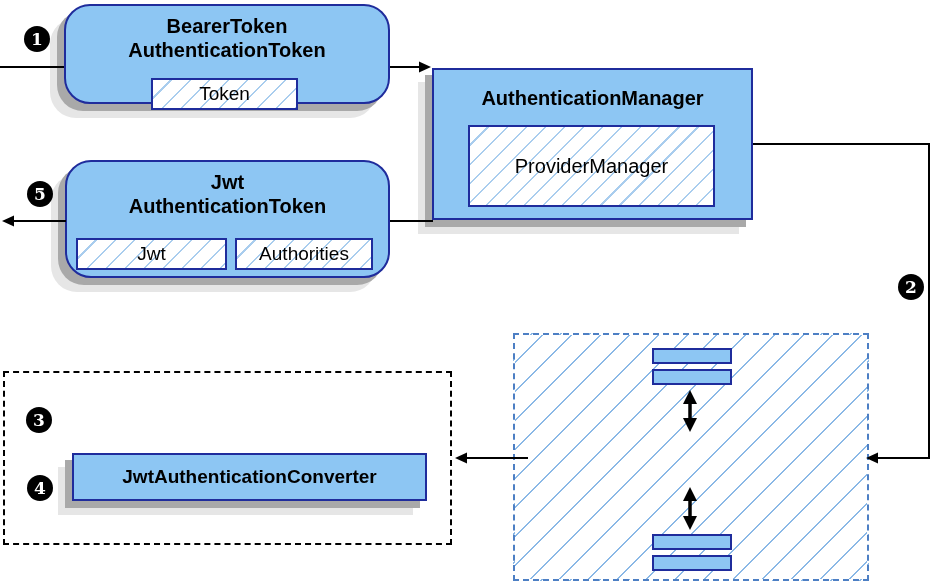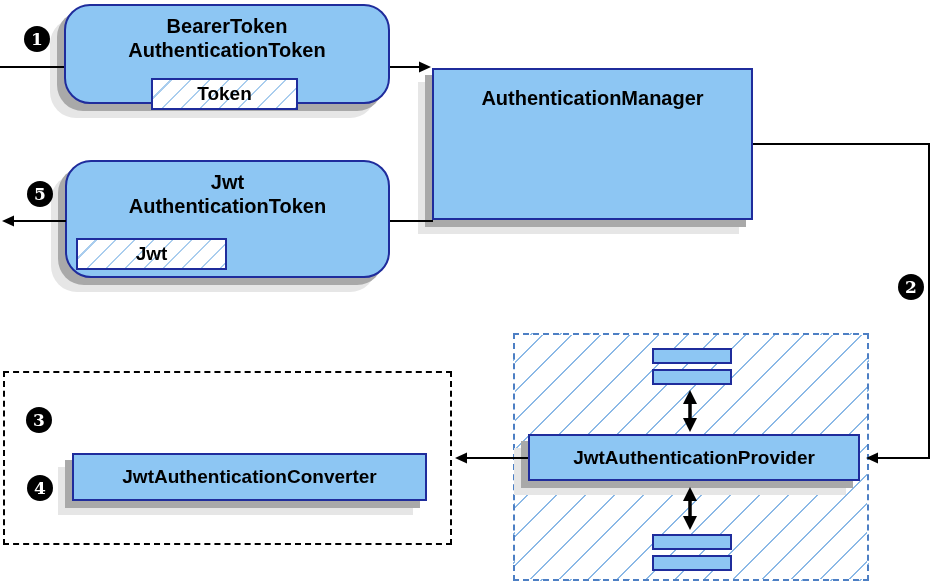--- a/index.html
+++ b/index.html
@@ -16,21 +16,21 @@
   .shadowed{box-shadow:-7px 7px 0 #a9a9a9,-14px 14px 0 #e6e6e6;}
   .rounded{border-radius:26px;}
   .node .title-line{display:block;font-size:20px;line-height:24px;}
   .vcenter{display:flex;align-items:center;justify-content:center;font-size:19px;}
   
   .chip{
     position:absolute;box-sizing:border-box;z-index:4;
     border:2px solid #1f2c9c;
     background-color:#fff;
     background-image:repeating-linear-gradient(135deg,transparent 0 12px,#a9cdee 12px 13.5px);
-    font-weight:bold;font-size:19px;
+    font-weight:normal;font-size:19px;
     display:flex;align-items:center;justify-content:center;
   }
   
   .providers-box{
     position:absolute;box-sizing:border-box;z-index:1;
     border:2px dashed #4d7fc4;
     background-color:#fff;
     background-image:repeating-linear-gradient(135deg,transparent 0 19px,#8ab8e6 19px 20.5px);
   }
   .left-dashed-box{
@@ -71,28 +71,29 @@
 
   <div class="node rounded shadowed" style="left:64px;top:4px;width:326px;height:100px;padding-top:8px;">
     <span class="title-line">BearerToken</span>
     <span class="title-line">AuthenticationToken</span>
   </div>
   <div class="chip" style="left:151px;top:78px;width:147px;height:32px;">Token</div>
 
   <div class="node shadowed" style="left:432px;top:68px;width:321px;height:152px;padding-top:16px;">
     <span class="title-line">AuthenticationManager</span>
   </div>
+  <div class="chip" style="left:468px;top:125px;width:247px;height:82px;font-size:20px;">ProviderManager</div>
 
   <div class="node rounded shadowed" style="left:65px;top:160px;width:325px;height:118px;padding-top:8px;">
     <span class="title-line">Jwt</span>
     <span class="title-line">AuthenticationToken</span>
   </div>
   <div class="chip" style="left:76px;top:238px;width:151px;height:32px;">Jwt</div>
+  <div class="chip" style="left:235px;top:238px;width:138px;height:32px;">Authorities</div>
 
-  <div class="node shadowed vcenter" style="left:528px;top:434px;width:332px;height:47px;">JwtAuthenticationProvider</div>
 
 
   <div class="node shadowed vcenter" style="left:72px;top:453px;width:355px;height:48px;">JwtAuthenticationConverter</div>
 
   <div class="badge" style="left:24px;top:26px;">1</div>
   <div class="badge" style="left:898px;top:274px;">2</div>
   <div class="badge" style="left:26px;top:407px;">3</div>
   <div class="badge" style="left:27px;top:475px;">4</div>
   <div class="badge" style="left:27px;top:181px;">5</div>
 

